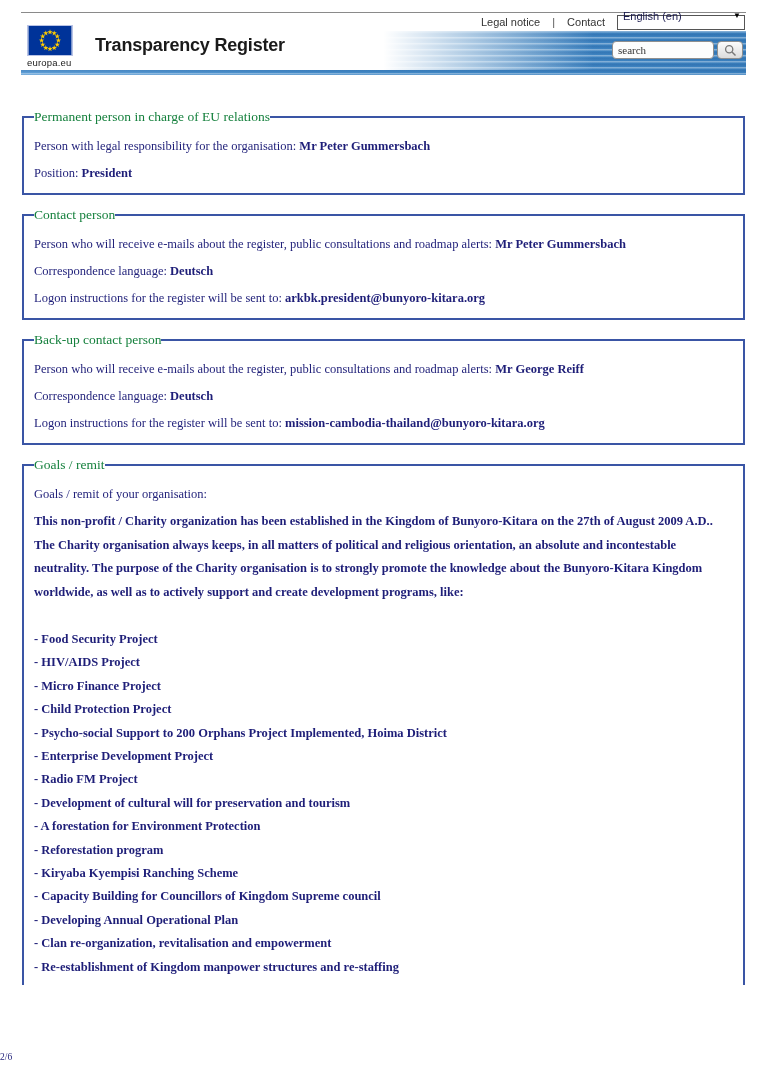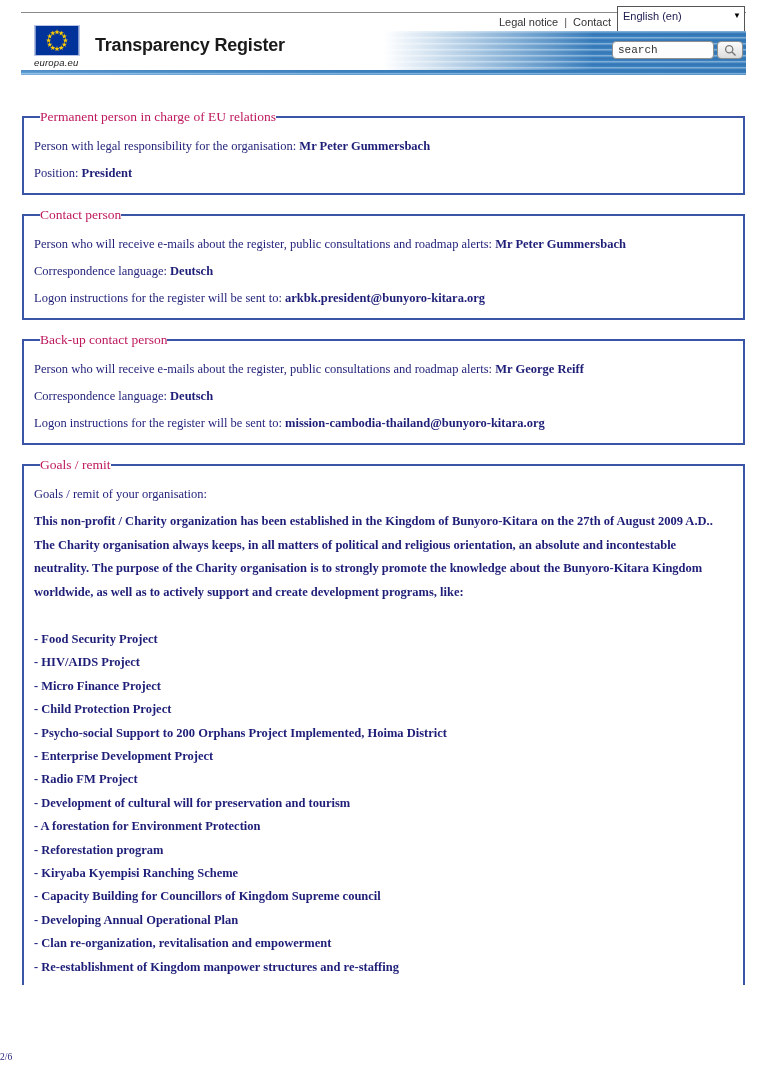--- a/index.html
+++ b/index.html
@@ -5,59 +5,59 @@
   * { box-sizing: border-box; margin: 0; padding: 0; }
   html, body { background: #ffffff; }
   body { width: 770px; height: 1090px; position: relative; overflow: hidden;
          font-family: "Liberation Serif", serif; }
 
   .sheet { position: absolute; left: 21px; top: 12px; width: 725px; }
   .topline { border-top: 1px solid #8a8a8a; }
 
   
   .topbar { height: 18px; background: #ffffff; display: flex; align-items: center;
-            justify-content: flex-end; gap: 6px; padding-right: 1px;
+            justify-content: flex-end; gap: 12px; padding-right: 1px;
             font-family: "Liberation Sans", sans-serif; font-size: 11px; color: #333; }
   .topbar a { color: #333; text-decoration: none; cursor: pointer; }
   .topbar .sep { color: #555; }
-  .lang-select { width: 128px; height: 32px; border: 1px solid #555; background: #fff;
+  .lang-select { width: 128px; height: 15px; border: 1px solid #555; background: #fff;
                  display: flex; align-items: center; justify-content: space-between;
                  padding: 0 3px 12px 5px; font-size: 11px; color: #1a1a4e; cursor: pointer; }
   .lang-select .arrow { font-size: 8px; color: #000; line-height: 1; }
 
   
   .banner { position: relative; height: 44px;
     background-image:
       linear-gradient(to right, #ffffff 0%, #ffffff 50%, rgba(255,255,255,0) 79%),
       repeating-linear-gradient(to bottom,
         rgba(255,255,255,0.35) 0px, rgba(255,255,255,0.35) 1px,
         rgba(255,255,255,0) 2px, rgba(8,62,128,0.20) 4px,
         rgba(255,255,255,0) 5px, rgba(255,255,255,0) 6px),
       linear-gradient(to right, #5d9dd5 0%, #4389c6 45%, #3a7fbd 100%);
     background-size: 100% 39px, 100% 100%, 100% 100%;
     background-repeat: no-repeat;
   }
-  .logo-block { position: absolute; left: 13px; top: -6px; width: 60px; text-align: left; font-style: italic; }
+  .logo-block { position: absolute; left: 6px; top: -6px; width: 60px; text-align: left; }
   .flag { width: 46px; height: 31px; display: block; border: 1px solid #b9c3e6; }
   .site-name { font-family: "Liberation Sans", sans-serif; font-size: 9.5px; color: #1a1a1a;
                margin-top: 1px; letter-spacing: 0.2px; }
   .main-title { position: absolute; left: 74px; top: 4px; font-family: "Liberation Sans", sans-serif;
                 font-weight: bold; font-size: 18px; color: #1a1a1a; letter-spacing: -0.2px; }
   .search-area { position: absolute; right: 3px; top: 10px; display: flex; gap: 3px; }
   .search-area input { width: 102px; height: 18px; border: 1px solid #8f8f8f; border-radius: 4px;
-                       padding: 0 5px; font-family: Liberation Mono, monospace; font-size: 11px;
+                       padding: 0 5px; font-family: Liberation Serif, serif; font-size: 11px;
                        color: #333; background: #fdfdfd; }
   .search-btn { width: 26px; height: 18px; border: 1px solid #8f8f8f; border-radius: 4px;
                 background: linear-gradient(to bottom, #fcfcfc, #dcdcdc); cursor: pointer;
                 display: flex; align-items: center; justify-content: center; padding: 0; }
 
   
   .content { margin-top: 34px; }
   fieldset { border: 2px solid #3a55a5; margin: 0 1px 12px 1px; padding: 2px 10px 12px 10px; }
-  legend { font-size: 13.5px; color: #be185d; padding: 0; margin-left: 6px; }
+  legend { font-size: 13.5px; color: #15803d; padding: 0; }
   fieldset p.row { margin: 12px 0 0 0; font-size: 12.5px; color: #1e1e78; }
   fieldset p.row b { font-weight: bold; }
 
   .goals-intro { margin: 12px 0 0 0; font-size: 12.5px; color: #1e1e78; }
   .goals-desc  { margin: 8px 0 0 0; font-size: 12.5px; font-weight: bold; color: #1e1e78;
                  line-height: 23.5px; }
   .goals-list  { margin-top: 24px; }
   .goals-item  { margin: 0; font-size: 12.5px; font-weight: bold; color: #1e1e78;
                  line-height: 23.4px; }
   .fieldset-cut { border-bottom: none; padding-bottom: 6px; }

